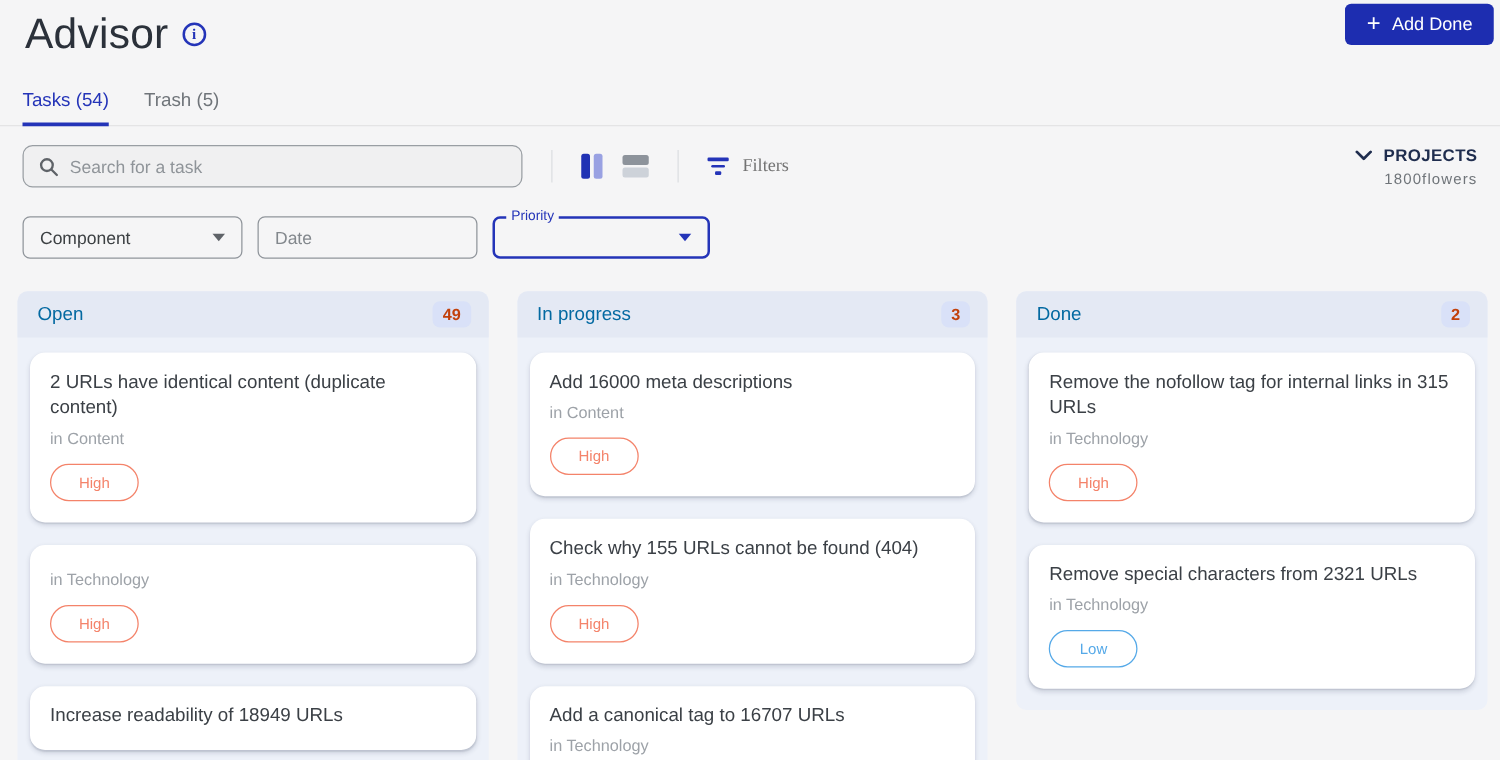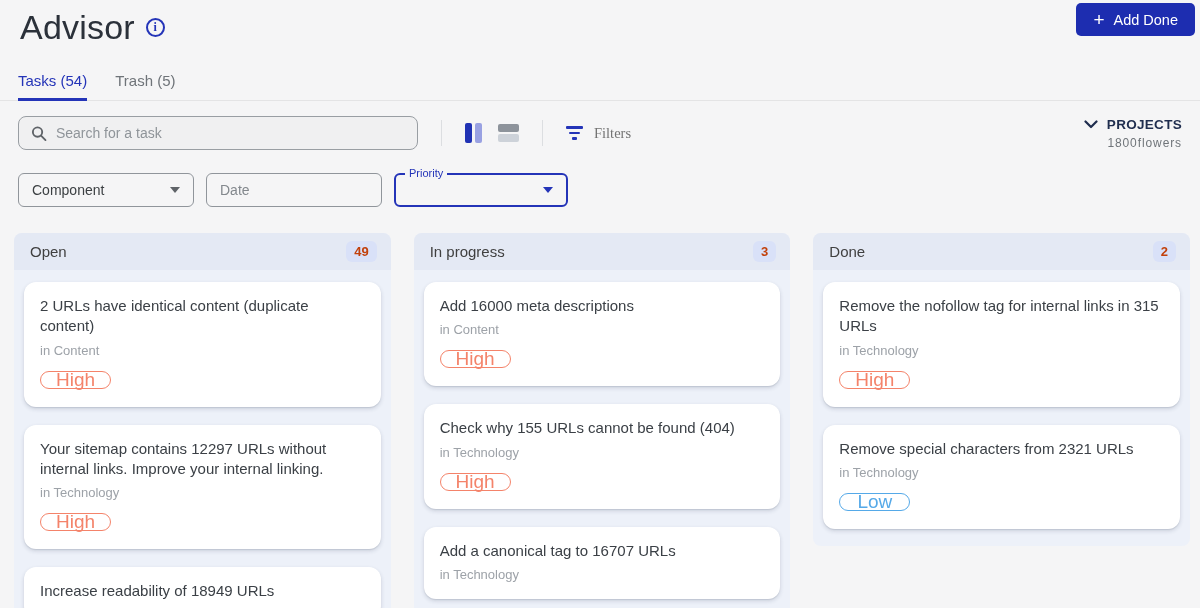--- a/index.html
+++ b/index.html
@@ -99,37 +99,37 @@
     margin: 26px 10px 0 14px;
     display: grid; grid-template-columns: repeat(3, 1fr); gap: 23px;
     align-items: start;
   }
   .column { background: #edf1f9; border-radius: 8px; }
   .col-header {
     background: #e4e9f4; border-radius: 8px 8px 0 0; height: 37px;
     display: flex; align-items: center; justify-content: space-between;
     padding: 0 14px 0 16px;
   }
-  .col-title { font-size: 15px; color: #404040; }
+  .col-title { font-size: 15px; color: #0369a1; }
   .col-count {
     background: #d9e1f8; color: #c2410c; font-size: 13px; font-weight: 700;
     padding: 3px 8px; border-radius: 6px; min-width: 20px; text-align: center;
   }
   .col-body { padding: 12px 10px 17px; display: flex; flex-direction: column; gap: 18px; }
   .card {
     background: #fff; border-radius: 12px; padding: 14px 16px 17px;
     box-shadow: 0 1px 1px rgba(32,42,72,0.10), 0 2px 4px rgba(32,42,72,0.16);
     cursor: pointer;
   }
   .card-title { font-size: 15px; color: #3b4046; line-height: 1.35; }
   .card-category { font-size: 13px; color: #9da2a8; margin-top: 6px; }
   .pill {
     display: inline-flex; align-items: center; justify-content: center;
-    margin-top: 13px; min-width: 71px; height: 18px; padding: 0 13px;
-    border-radius: 16px; font-size: 19px; border: 1.5px solid;
+    margin-top: 13px; min-width: 71px; height: 30px; padding: 0 13px;
+    border-radius: 16px; font-size: 12px; border: 1.5px solid;
   }
   .pill-high   { color: #f4836a; border-color: #f4836a; }
   .pill-low    { color: #55a9e8; border-color: #55a9e8; }
 </style>
 </head>
 <body>
 
 <div class="header">
   <div class="page-title">
     <h1>Advisor</h1>
@@ -207,21 +207,20 @@
       <span class="col-count">49</span>
     </div>
     <div class="col-body">
   <article class="card">
     <div class="card-title">2 URLs have identical content (duplicate content)</div>
     <div class="card-category">in Content</div>
     <span class="pill pill-high">High</span>
   </article>
 
   <article class="card">
-    <div class="card-title">Your sitemap contains 12297 URLs without internal links. Improve your internal linking.</div>
     <div class="card-category">in Technology</div>
     <span class="pill pill-high">High</span>
   </article>
 
   <article class="card">
     <div class="card-title">Increase readability of 18949 URLs</div>
 
   </article>
 </div>
   </section>

